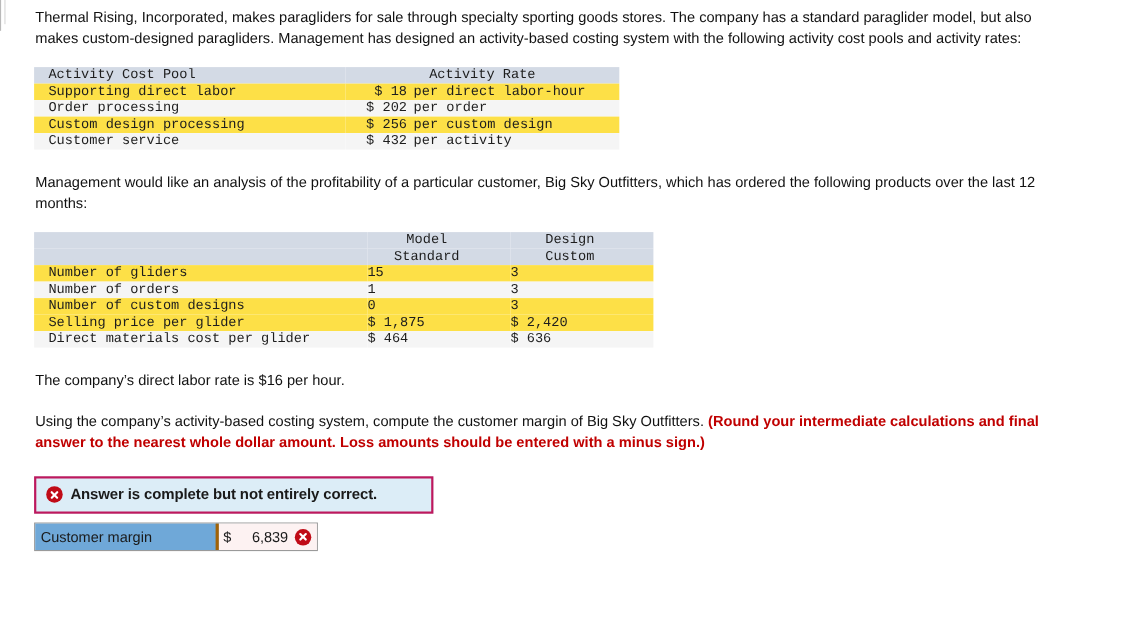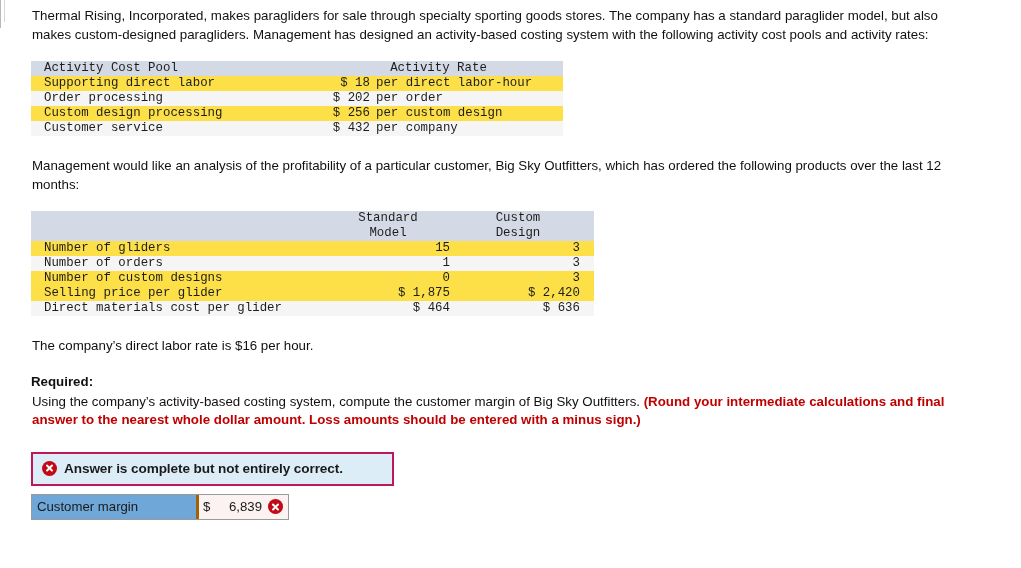--- a/index.html
+++ b/index.html
@@ -63,21 +63,21 @@
     height: 15px;
     line-height: 15px;
     white-space: pre;
     vertical-align: middle;
   }
   table.acct tr.hdr td { background: #d3dae5; }
   table.acct tr.alt td { background: #f5f5f5; }
   table.acct tr.white td { background: #fde047; }
 
   .pad-l { padding-left: 13px !important; }
-  .rt { text-align: right; }
+  .rt { text-align: left; }
   .ctr { text-align: center; }
 
   
   #tbl-rates { width: 519px; margin-left: 0px; }
   #tbl-rates .c-pool { width: 270px; margin-left: 32px; }
   #tbl-rates .c-rate { width: 249px; }
   #tbl-rates .amt { display: inline-block; width: 56px; text-align: right; }
   #tbl-rates .unit { display: inline-block; padding-left: 6px; }
 
   
@@ -196,42 +196,42 @@
     <tr class="alt">
       <td class="c-pool pad-l">Order processing</td>
       <td class="c-rate"><span class="amt">$ 202</span><span class="unit">per order</span></td>
     </tr>
     <tr class="white">
       <td class="c-pool pad-l">Custom design processing</td>
       <td class="c-rate"><span class="amt">$ 256</span><span class="unit">per custom design</span></td>
     </tr>
     <tr class="alt">
       <td class="c-pool pad-l">Customer service</td>
-      <td class="c-rate"><span class="amt">$ 432</span><span class="unit">per company</span></td>
+      <td class="c-rate"><span class="amt">$ 432</span><span class="unit">per activity</span></td>
     </tr>
   </tbody>
     </table>
 
   <div class="spacer-20"></div>
 
   <p class="para">Management would like an analysis of the profitability of a particular customer, Big Sky Outfitters, which has ordered the following products over the last 12 months:</p>
 
   <div class="spacer-16"></div>
 
   <table class="acct" id="tbl-cust">
     <tbody>
         <tr class="hdr">
       <td class="c-name"></td>
+      <td class="c-std hd ctr">Model</td>
+      <td class="c-cus hd ctr">Design</td>
+    </tr>
+    <tr class="hdr">
+      <td class="c-name"></td>
       <td class="c-std hd ctr">Standard</td>
       <td class="c-cus hd ctr">Custom</td>
-    </tr>
-    <tr class="hdr">
-      <td class="c-name"></td>
-      <td class="c-std hd ctr">Model</td>
-      <td class="c-cus hd ctr">Design</td>
     </tr>
 
     <tr class="white">
       <td class="c-name pad-l">Number of gliders</td>
       <td class="c-std num rt">15</td>
       <td class="c-cus num rt">3</td>
     </tr>
     <tr class="alt">
       <td class="c-name pad-l">Number of orders</td>
       <td class="c-std num rt">1</td>
@@ -254,21 +254,20 @@
     </tr>
   </tbody>
     </table>
 
   <div class="spacer-20"></div>
 
   <p class="para">The company’s direct labor rate is $16 per hour.</p>
 
   <div class="spacer-16"></div>
 
-  <div class="req-label">Required:</div>
   <p class="para"><span>Using the company’s activity-based costing system, compute the customer margin of Big Sky Outfitters.</span> <span class="req-red">(Round your intermediate calculations and final answer to the nearest whole dollar amount. Loss amounts should be entered with a minus sign.)</span></p>
 
   <div class="alert-box">
     <span class="x-badge"></span>
     <span class="alert-text">Answer is complete but not entirely correct.</span>
   </div>
 
   <div class="ans-row">
     <div class="ans-label">Customer margin</div>
     <div class="ans-field">

